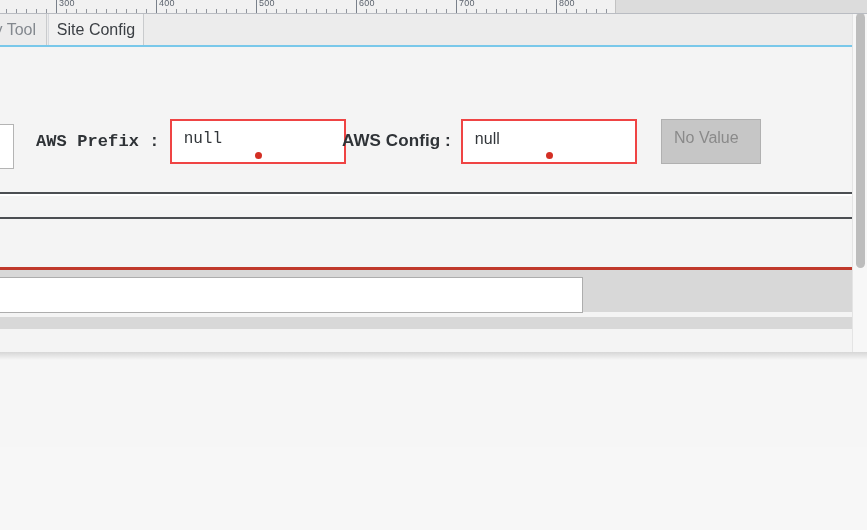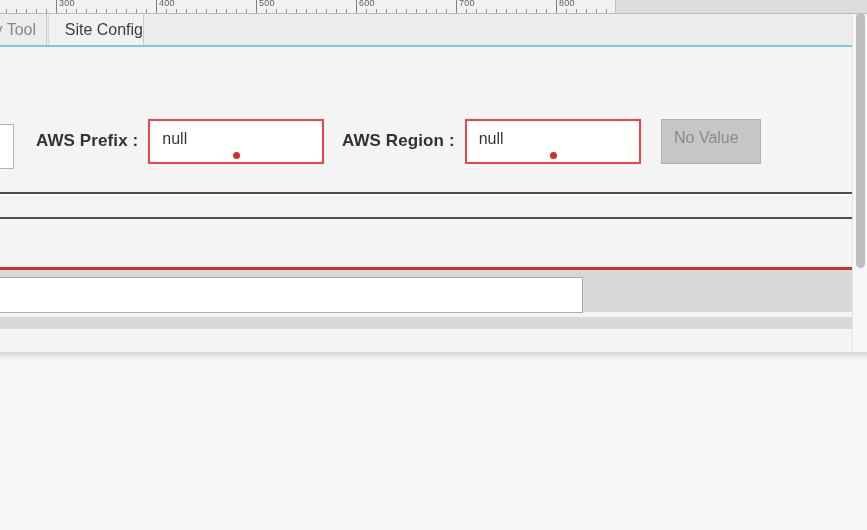--- a/index.html
+++ b/index.html
@@ -86,21 +86,21 @@
     height: 2px;
     background: #79c8ea;
     z-index: 21;
   }
   .tab {
     position: absolute;
     top: 0;
     height: 34px;
     display: flex;
     align-items: center;
-    justify-content: flex-end;
+    justify-content: center;
     font-size: 16px;
     box-sizing: border-box;
     user-select: none;
   }
   .tab-prev {
     left: -40px;
     width: 87px;
     background: #ececec;
     color: #83888e;
     border-right: 1px solid #c9cbcd;
@@ -428,30 +428,30 @@
   </div>
   <div class="tabbar-underline"></div>
 
   <div class="panel">
     <div class="panel-top-shade"></div>
 
     <div class="form-row">
 
       <div class="field-cropped"></div>
 
-      <div class="field-group" style="left:36px;">
+      <div class="field-group" style="left:36px;font-family:Liberation Mono, monospace;">
         <span class="field-label">AWS Prefix :</span>
         <div class="txtbox error" style="width:176px; margin-left:10px;">
           <span class="txtbox-val">null</span>
           <span class="err-dot" style="left:83px; top:31px;"></span>
         </div>
       </div>
 
       <div class="field-group" style="left:342px;">
-        <span class="field-label">AWS Region :</span>
+        <span class="field-label">AWS Config :</span>
         <div class="txtbox error" style="width:176px; margin-left:10px;">
           <span class="txtbox-val">null</span>
           <span class="err-dot" style="left:83px; top:31px;"></span>
         </div>
       </div>
 
       <div class="field-group" style="left:655px;">
         <div class="txtbox disabled" style="width:100px; margin-left:6px;">
           <span class="txtbox-val">No Value</span>
         </div>

